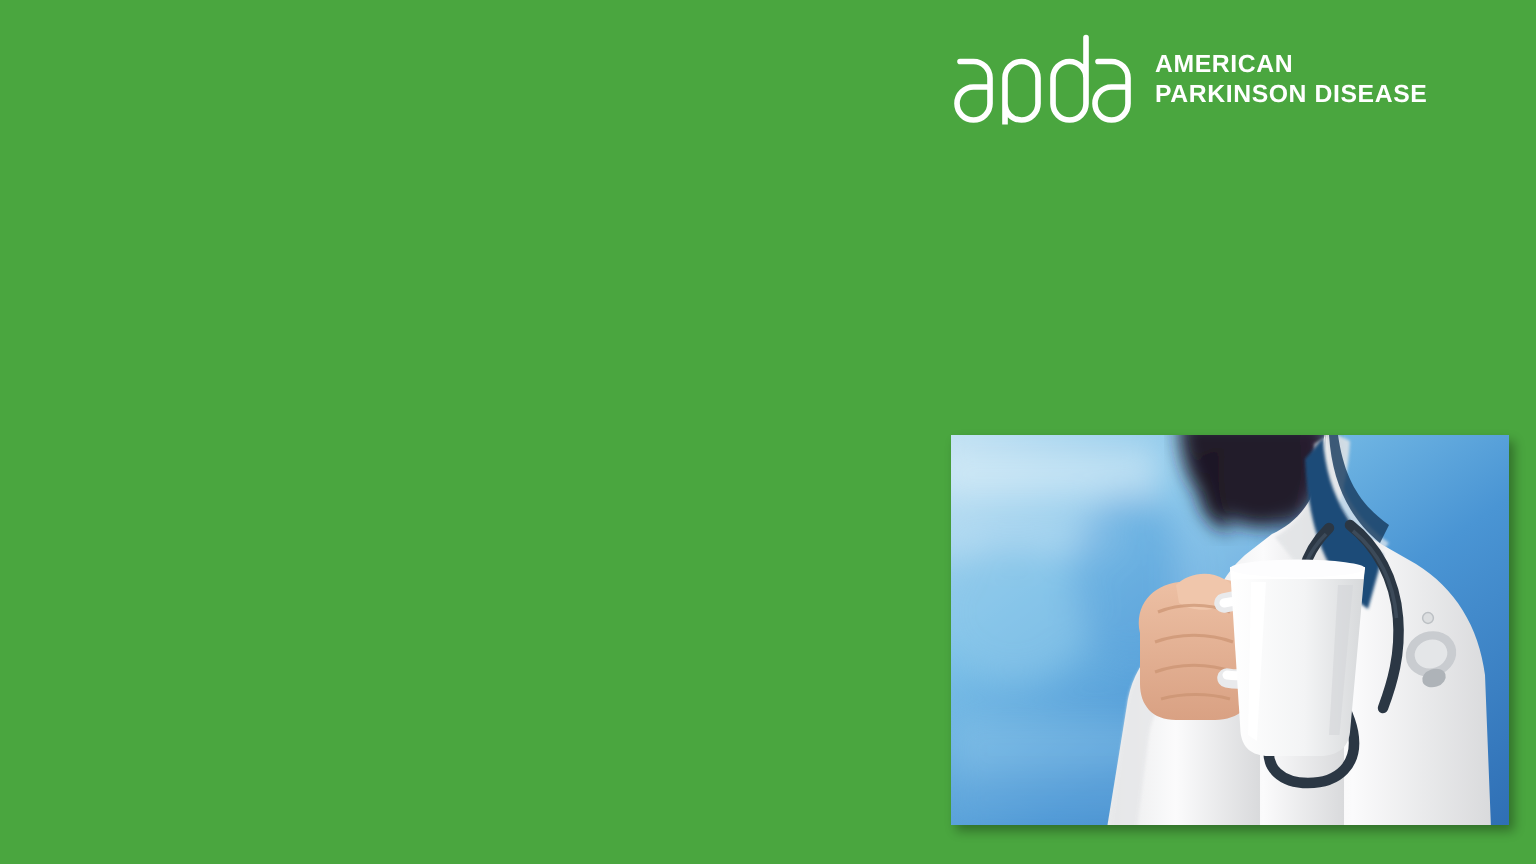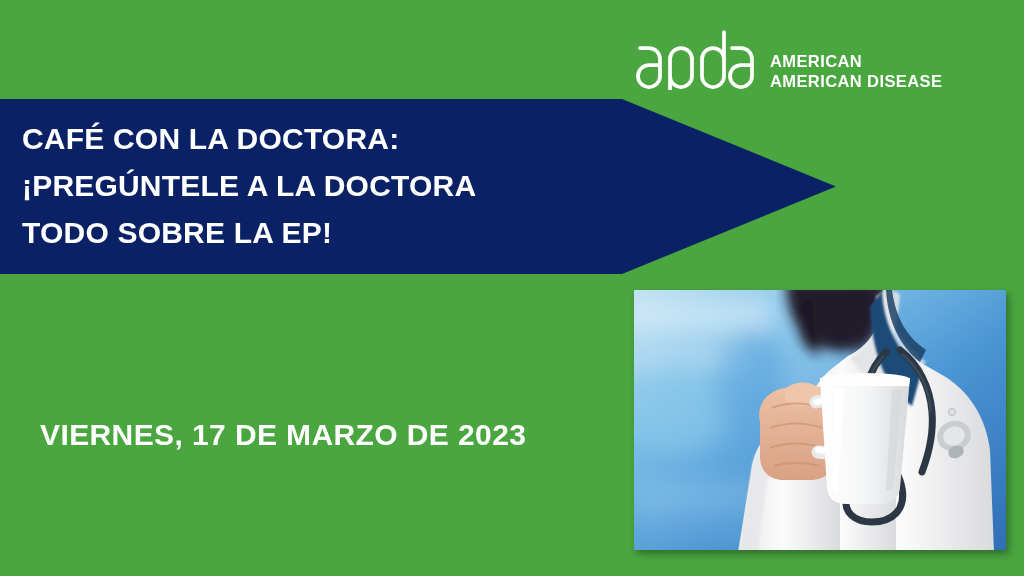--- a/index.html
+++ b/index.html
@@ -19,21 +19,21 @@
   }
 
   
   #logo {
     position: absolute;
     left: 636px;
     top: 14px;
     width: 310px;
     height: 76px;
     display: flex;
-    align-items: flex-end;
+    align-items: center;
     gap: 14px;
   }
   #wordmark {
     width: 120px;
     height: 62px;
     flex: 0 0 auto;
     display: block;
   }
   #logo-lines {
     display: flex;
@@ -125,34 +125,25 @@
         <path d="M176 8 L176 96 A22 22 0 0 1 154 118 A22 22 0 0 1 132 96
                  L132 62 A22 22 0 0 1 154 40 A22 22 0 0 1 176 62"></path>
 
         <path d="M192 40 L210 40 A22 22 0 0 1 232 62 L232 96 A22 22 0 0 1 210 118
                  A22 22 0 0 1 210 74 L232 74"></path>
       </g>
     </svg>
 
     <div id="logo-lines">
       <div class="lg-line">AMERICAN</div>
-      <div class="lg-line">AMERICAN DISEASE</div>
+      <div class="lg-line">PARKINSON DISEASE</div>
     </div>
   </div>
 
-  <div id="banner">
-    <div id="banner-shape"></div>
-    <div id="headline">
-      <div class="hl-line">CAFÉ CON LA DOCTORA:</div>
-      <div class="hl-line">¡PREGÚNTELE A LA DOCTORA</div>
-      <div class="hl-line">TODO SOBRE LA EP!</div>
-    </div>
-  </div>
-
-  <div id="date-text">VIERNES, 17 DE MARZO DE 2023</div>
+
 
   <div id="photo">
     <svg id="photo-svg" viewBox="0 0 372 260" preserveAspectRatio="xMidYMid slice" aria-hidden="true">
       <defs>
         <linearGradient id="bgGrad" x1="0" y1="0" x2="1" y2="1">
           <stop offset="0%" stop-color="#bfe0f2"></stop>
           <stop offset="28%" stop-color="#7cc0e8"></stop>
           <stop offset="58%" stop-color="#4a95d4"></stop>
           <stop offset="100%" stop-color="#2f6fb5"></stop>
         </linearGradient>

